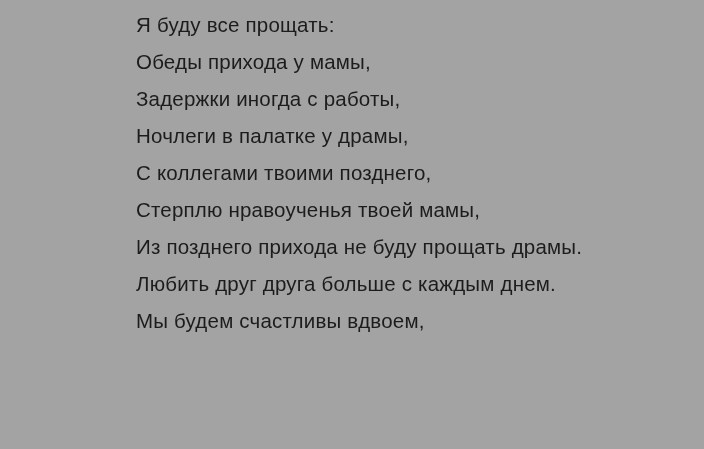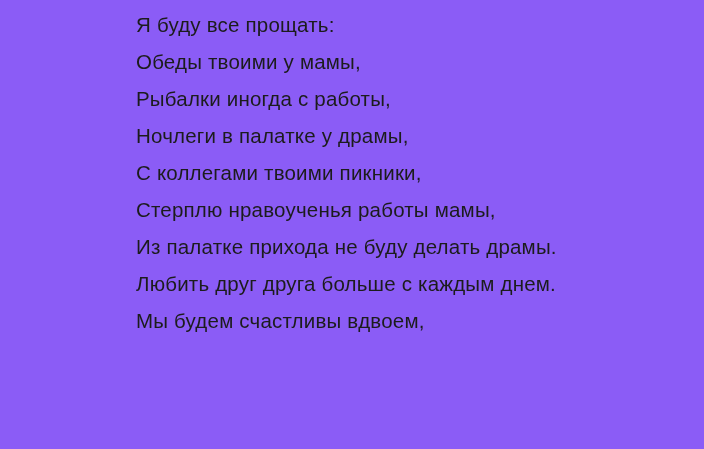--- a/index.html
+++ b/index.html
@@ -11,37 +11,37 @@
     width: 704px;
     height: 449px;
     overflow: hidden;
     font-family: "Liberation Sans", "DejaVu Sans", sans-serif;
   }
   .page {
     box-sizing: border-box;
     width: 704px;
     height: 449px;
     padding: 6px 20px 0 136px;
-    background: #8b5cf6;
+    background: #a3a3a3;
   }
   .poem-line {
     margin: 0;
     font-size: 20.5px;
     line-height: 37px;
     color: #1c1c1c;
     letter-spacing: 0.2px;
     white-space: nowrap;
   }
 </style>
 </head>
 <body>
 
 <div class="page">
   <p class="poem-line">Я буду все прощать:</p>
-  <p class="poem-line">Обеды твоими у мамы,</p>
-  <p class="poem-line">Рыбалки иногда с работы,</p>
+  <p class="poem-line">Обеды прихода у мамы,</p>
+  <p class="poem-line">Задержки иногда с работы,</p>
   <p class="poem-line">Ночлеги в палатке у драмы,</p>
-  <p class="poem-line">С коллегами твоими пикники,</p>
-  <p class="poem-line">Стерплю нравоученья работы мамы,</p>
-  <p class="poem-line">Из палатке прихода не буду делать драмы.</p>
+  <p class="poem-line">С коллегами твоими позднего,</p>
+  <p class="poem-line">Стерплю нравоученья твоей мамы,</p>
+  <p class="poem-line">Из позднего прихода не буду прощать драмы.</p>
   <p class="poem-line">Любить друг друга больше с каждым днем.</p>
   <p class="poem-line">Мы будем счастливы вдвоем,</p>
 </div>
 
 </body></html>

